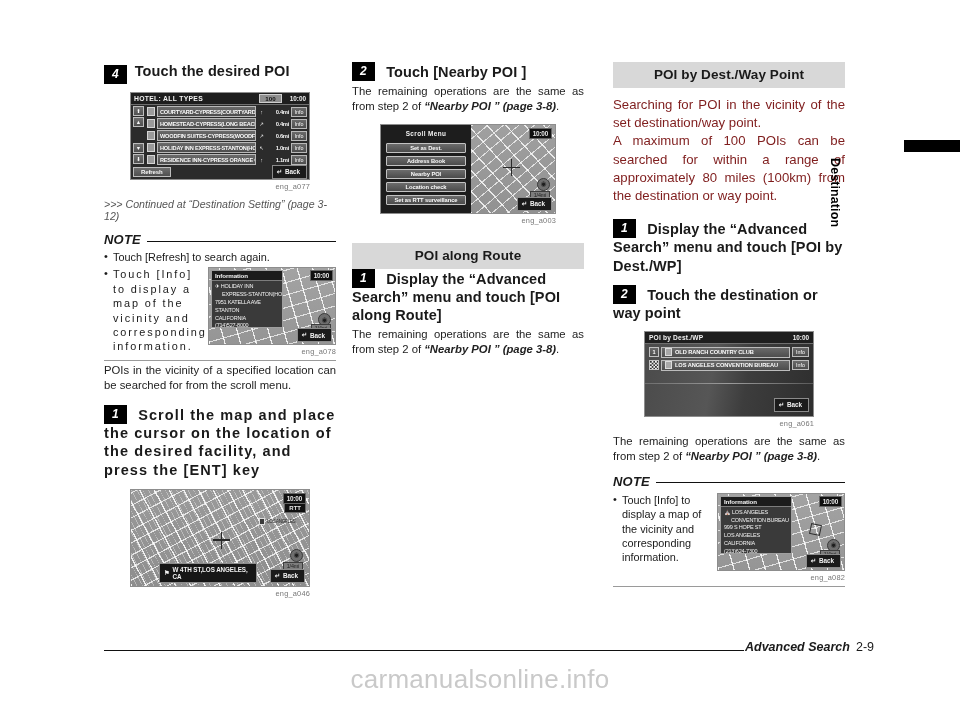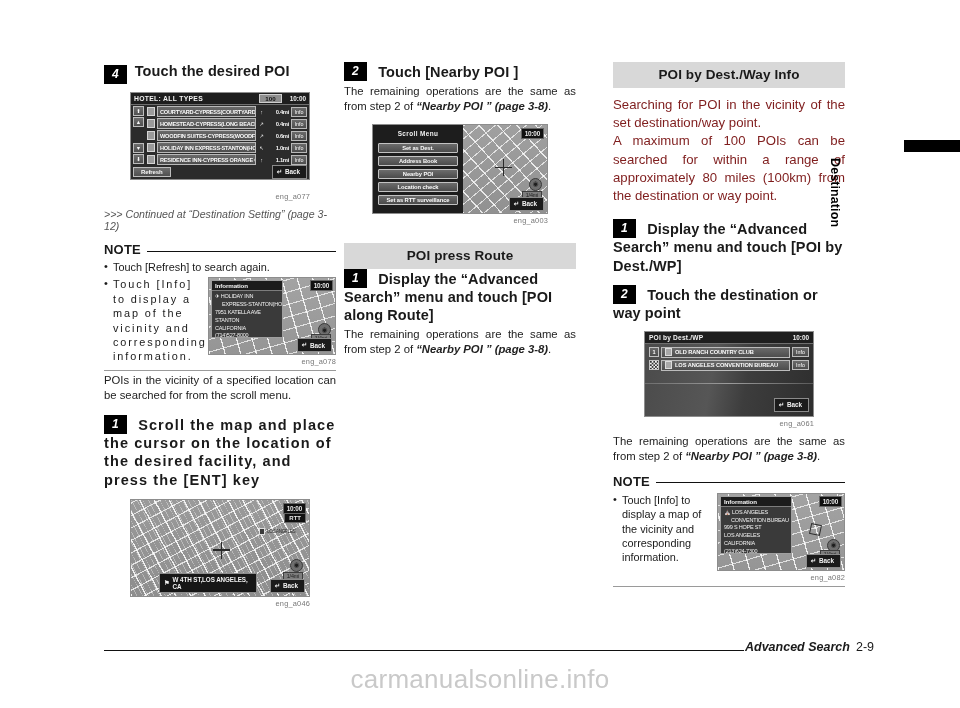--- a/index.html
+++ b/index.html
@@ -15,21 +15,21 @@
 
   
   #page { position:absolute; inset:0; }
 
   .col {
     position: absolute;
     top: 62px;
     width: 232px;
   }
   #col-left   { left: 104px; }
-  #col-mid    { left: 344px; }
+  #col-mid    { left: 352px; }
   #col-right  { left: 613px; }
 
   
   .step {
     display: flex;
     align-items: flex-start;
     gap: 8px;
     margin-bottom: 3px;
   }
   .step-num {
@@ -96,20 +96,21 @@
   }
 
   
   .note-wrap { margin-top: 10px; }
   .note-head {
     display:flex; align-items:center; gap:6px;
   }
   .note-title {
     font-size: 13px;
     font-weight: bold;
+    font-style: italic;
     letter-spacing: .2px;
   }
   .note-rule {
     flex:1 1 auto;
     height: 0;
     border-top: 1.4px solid #111;
     margin-top: 3px;
   }
   ul.note-list {
     list-style: none;
@@ -490,21 +491,21 @@
         </div>
 
         <div class="poi-foot">
           <span class="refresh-btn">Refresh</span>
           <span class="back-btn" style="position:static; margin-left:auto;">
             <span class="ret">↵</span>
             <span>Back</span>
           </span>
         </div>
       </div>
-      <div class="shot-cap" style="width:180px;margin:12px auto 0 auto;">eng_a077</div>
+      <div class="shot-cap" style="width:180px;margin:2px auto 0 auto;">eng_a077</div>
     </div>
 
     <div class="continued">&gt;&gt;&gt; Continued at “Destination Setting” (page 3-12)</div>
 
     <div class="note-wrap">
       <div class="note-head">
         <span class="note-title">NOTE</span>
         <span class="note-rule"></span>
       </div>
       <ul class="note-list">
@@ -609,32 +610,32 @@
           <div class="scalebar" style="right:5px; bottom:14px;">1/4mi</div>
           <div class="back-btn" style="right:3px; bottom:2px;">
             <span class="ret">↵</span>
             <span>Back</span>
           </div>
         </div>
       </div>
       <div class="shot-cap" style="width:176px;margin:2px auto 0 auto;">eng_a003</div>
     </div>
 
-    <div class="sec-head" style="margin-top:18px;">POI press Route</div>
+    <div class="sec-head" style="margin-top:18px;">POI along Route</div>
 
     <div class="step inline" style="">
       <span class="step-num">1</span>
       <span class="step-text">Display the “Advanced Search” menu and touch [POI along Route]</span>
     </div>
     <p class="body"><span>The remaining operations are the same as from step 2 of </span><span class="ital">“Nearby POI ” (page 3-8)</span><span>.</span></p>
   </div>
 
   <div class="col" id="col-right">
 
-    <div class="sec-head">POI by Dest./Way Info</div>
+    <div class="sec-head">POI by Dest./Way Point</div>
     <p class="lead">Searching for POI in the vicinity of the set destination/way point.</p>
     <p class="lead" style="margin-top:0;">A maximum of 100 POIs can be searched for within a range of approximately 80 miles (100km) from the destination or way point.</p>
 
     <div class="step inline" style="margin-top:14px;">
       <span class="step-num">1</span>
       <span class="step-text">Display the “Advanced Search” menu and touch [POI by Dest./WP]</span>
     </div>
 
     <div class="step inline" style="margin-top:10px;">
       <span class="step-num">2</span>

